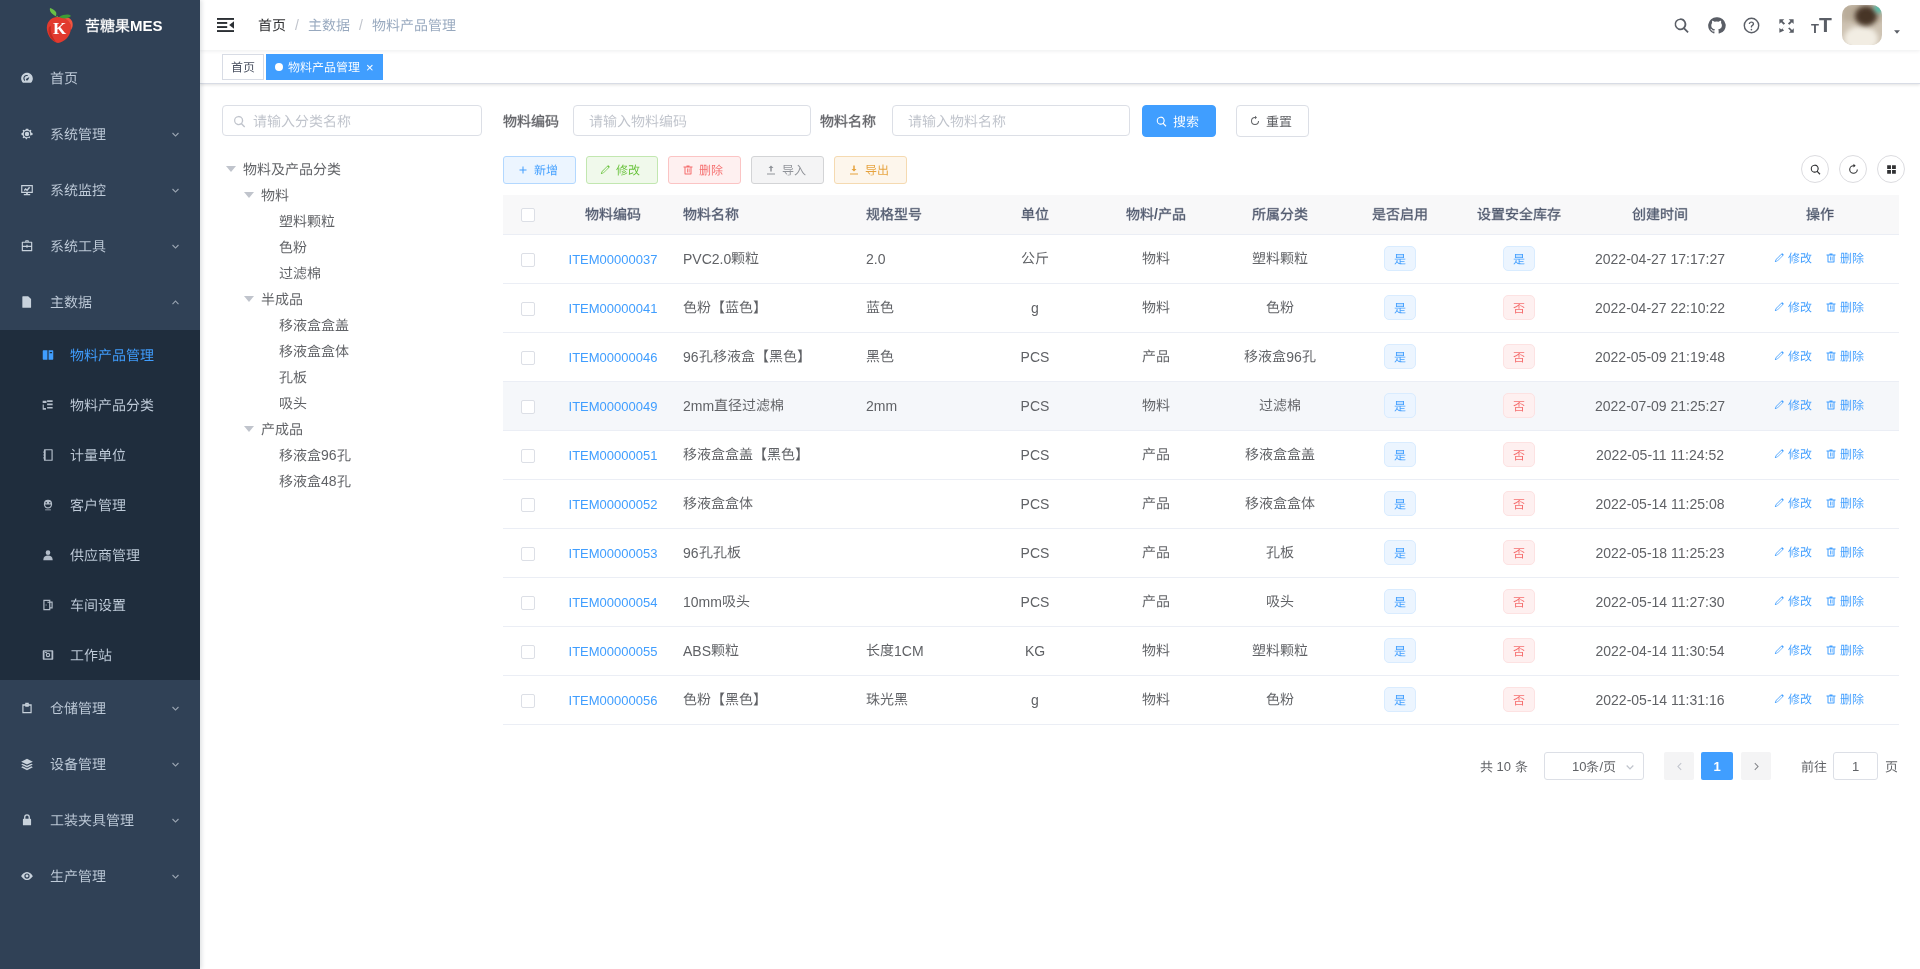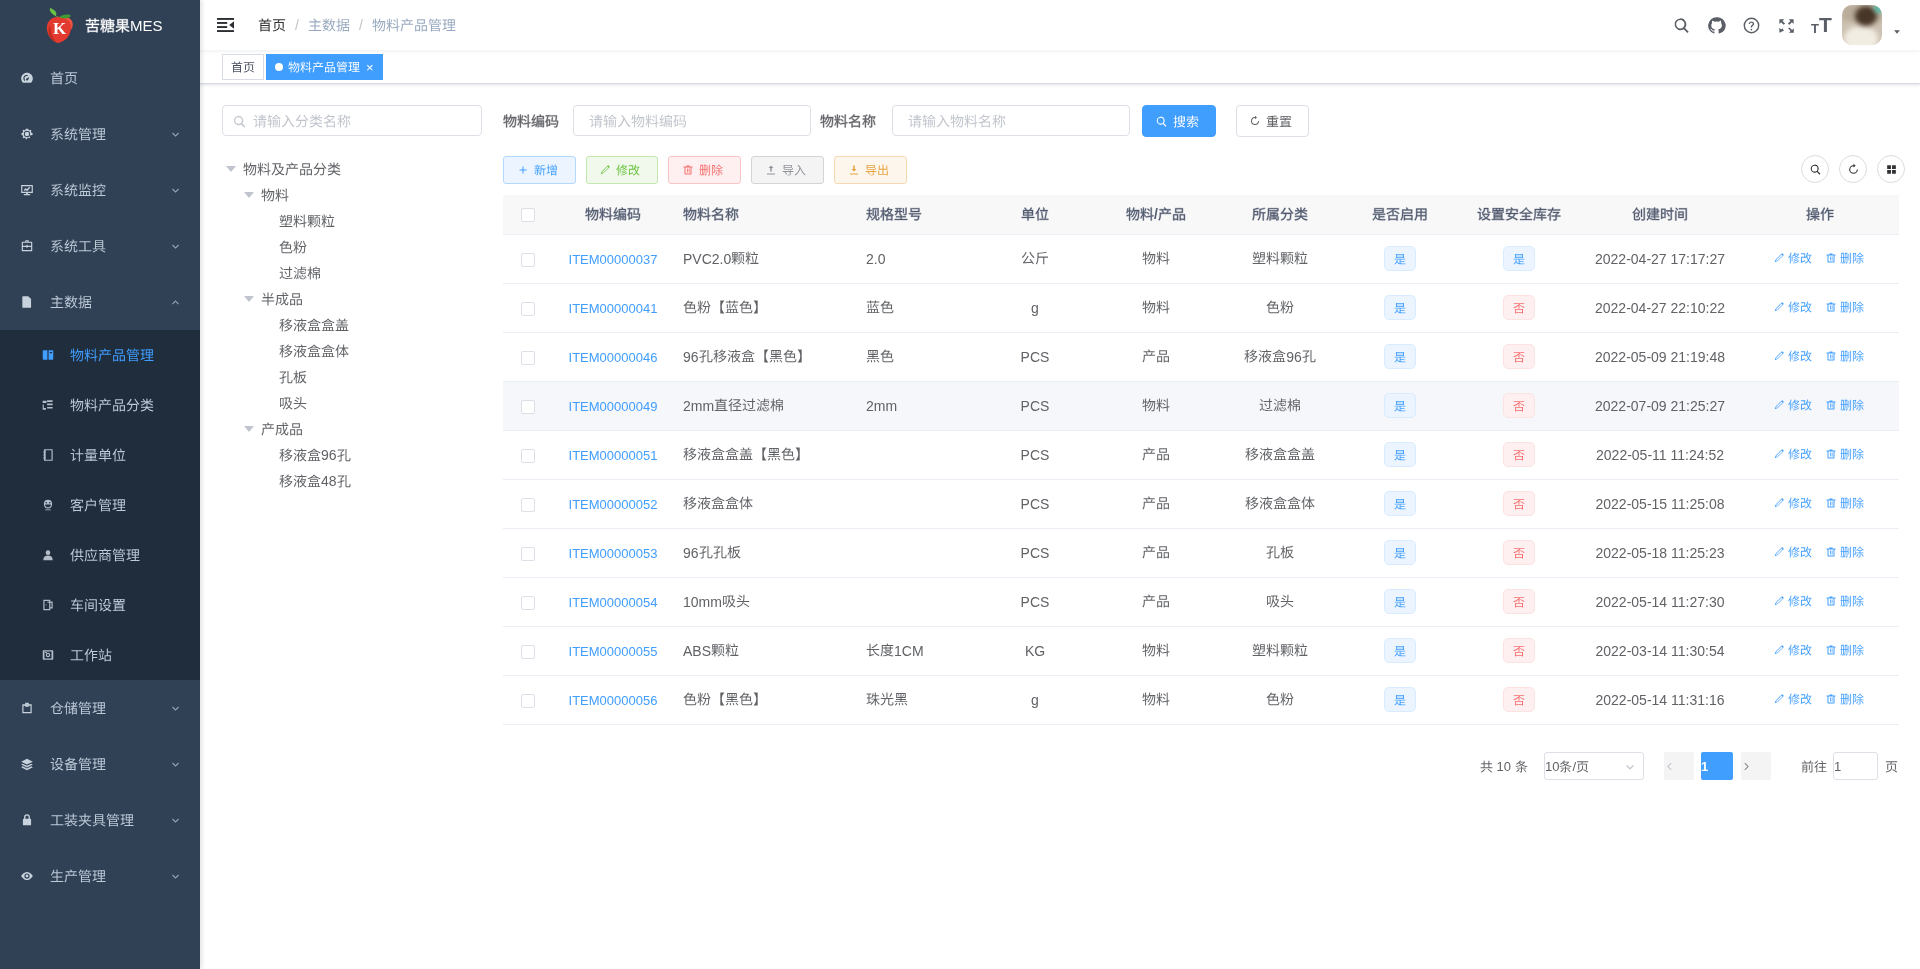--- a/index.html
+++ b/index.html
@@ -1,19 +1,19 @@
 <!DOCTYPE html>
 <html><head><meta charset="utf-8"><title>MES</title><style>
 *{margin:0;padding:0;box-sizing:border-box}
 html,body{width:1920px;height:969px;font-family:"Liberation Sans",sans-serif;background:#fff;overflow:hidden}
 .fb{stroke:currentColor;stroke-width:26}
 .abs{position:absolute}
 #sidebar{position:fixed;left:0;top:0;width:200px;height:969px;background:#304156;z-index:10;box-shadow:2px 0 4px rgba(0,21,41,.12)}
 #logo{height:50px;position:relative}
-#logo .ttl{position:absolute;left:85px;top:17px;color:#fff;font-weight:normal;font-size:14px;white-space:nowrap}
+#logo .ttl{position:absolute;left:85px;top:17px;color:#fff;font-weight:bold;font-size:14px;white-space:nowrap}
 .mi{position:relative;height:56px;display:flex;align-items:center;padding-left:20px;color:#bfcbd9;font-size:14px}
 .mi .ic{width:14px;height:14px;margin-right:16px;display:flex;align-items:center;justify-content:center}
 .smw{background:#1f2d3d}
 .smi{position:relative;height:50px;display:flex;align-items:center;padding-left:41px;color:#bfcbd9;font-size:14px}
 .smi .ic{width:14px;height:14px;margin-right:15px;display:flex;align-items:center;justify-content:center}
 .smi.on{color:#409eff}
 .chev{position:absolute;right:20px;top:50%;margin-top:-4px;width:9px;height:9px}
 #main{position:absolute;left:200px;top:0;width:1720px;height:969px}
 #navbar{position:relative;height:50px;background:#fff;box-shadow:0 1px 4px rgba(0,21,41,.08);z-index:5}
 #crumb{position:absolute;left:58px;top:0;height:50px;display:flex;align-items:center;font-size:14px;color:#97a8be}
@@ -41,21 +41,21 @@
 table.tb td{height:49px;border-bottom:1px solid #ebeef5;text-align:center;padding:0}
 table.tb td.l,table.tb th.l{text-align:left;padding-left:10px}
 .link{color:#409eff;font-size:13px}
 .cb{display:inline-block;width:14px;height:14px;border:1px solid #dcdfe6;border-radius:2px;background:#fff;vertical-align:middle}
 .tg{display:inline-flex;align-items:center;justify-content:center;width:32px;height:25px;border-radius:5px;font-size:12px}
 .tg.b{background:#ecf5ff;border:1px solid #d9ecff;color:#409eff}
 .tg.r{background:#fef0f0;border:1px solid #fde2e2;color:#f56c6c}
 .op{color:#409eff;font-size:12px;display:inline-flex;align-items:center}
 .op svg{margin-right:3px}
 #pager{position:absolute;left:303px;top:668px;width:1396px;height:28px;font-size:13px;color:#606266}
-.pgitem{position:absolute;height:28px;display:flex;align-items:center;justify-content:flex-start;white-space:pre}
+.pgitem{position:absolute;height:28px;display:flex;align-items:center;justify-content:center;white-space:pre}
 </style></head><body>
 <svg style="position:absolute;width:0;height:0" aria-hidden="true">
     <defs>
       <path id="g82e6" d="M177 285V-79H251V-32H759V-77H836V285H536V421H938V491H536V600H459V491H63V421H459V285ZM251 38V216H759V38ZM638 840V748H358V840H284V748H65V678H284V568H358V678H638V568H712V678H935V748H712V840Z"></path>
       <path id="g7cd6" d="M48 758C70 689 88 600 91 542L147 555C142 613 124 701 99 769ZM315 779C303 713 276 617 254 560L302 545C326 598 355 689 379 762ZM507 204V-79H573V-44H844V-78H912V204H731V281H909V404H963V468H909V589H731V654H663V589H517V534H663V463H474V409H663V337H513V281H663V204ZM731 409H844V337H731ZM731 463V534H844V463ZM573 18V142H844V18ZM605 825C624 798 644 765 658 736H404V449C404 302 394 104 296 -37C313 -45 341 -64 353 -76C456 73 471 293 471 449V670H948V736H742C727 768 701 811 675 844ZM44 496V426H161C130 317 78 196 28 129C39 111 56 79 64 59C104 114 143 203 174 295V-80H240V294C267 251 297 199 310 171L355 231C340 256 265 357 240 384V426H362V496H240V839H174V496Z"></path>
       <path id="g679c" d="M159 792V394H461V309H62V240H400C310 144 167 58 36 15C53 -1 76 -28 88 -47C220 3 364 98 461 208V-80H540V213C639 106 785 9 914 -42C925 -23 949 5 965 21C839 63 694 148 601 240H939V309H540V394H848V792ZM236 563H461V459H236ZM540 563H767V459H540ZM236 727H461V625H236ZM540 727H767V625H540Z"></path>
       <path id="g9996" d="M243 312H755V210H243ZM243 373V472H755V373ZM243 150H755V44H243ZM228 815C259 782 294 736 313 702H54V632H456C450 602 442 568 433 539H168V-80H243V-23H755V-80H833V539H512L546 632H949V702H696C725 737 757 779 785 820L702 842C681 800 643 742 611 702H345L389 725C370 758 331 808 294 844Z"></path>
       <path id="g9875" d="M464 462V281C464 174 421 55 50 -19C66 -35 87 -64 96 -80C485 4 541 143 541 280V462ZM545 110C661 56 812 -27 885 -83L932 -23C854 32 703 111 589 161ZM171 595V128H248V525H760V130H839V595H478C497 630 517 673 535 715H935V785H74V715H449C437 676 419 631 403 595Z"></path>
       <path id="g7cfb" d="M286 224C233 152 150 78 70 30C90 19 121 -6 136 -20C212 34 301 116 361 197ZM636 190C719 126 822 34 872 -22L936 23C882 80 779 168 695 229ZM664 444C690 420 718 392 745 363L305 334C455 408 608 500 756 612L698 660C648 619 593 580 540 543L295 531C367 582 440 646 507 716C637 729 760 747 855 770L803 833C641 792 350 765 107 753C115 736 124 706 126 688C214 692 308 698 401 706C336 638 262 578 236 561C206 539 182 524 162 521C170 502 181 469 183 454C204 462 235 466 438 478C353 425 280 385 245 369C183 338 138 319 106 315C115 295 126 260 129 245C157 256 196 261 471 282V20C471 9 468 5 451 4C435 3 380 3 320 6C332 -15 345 -47 349 -69C422 -69 472 -68 505 -56C539 -44 547 -23 547 19V288L796 306C825 273 849 242 866 216L926 252C885 313 799 405 722 474Z"></path>
       <path id="g7edf" d="M698 352V36C698 -38 715 -60 785 -60C799 -60 859 -60 873 -60C935 -60 953 -22 958 114C939 119 909 131 894 145C891 24 887 6 865 6C853 6 806 6 797 6C775 6 772 9 772 36V352ZM510 350C504 152 481 45 317 -16C334 -30 355 -58 364 -77C545 -3 576 126 584 350ZM42 53 59 -21C149 8 267 45 379 82L367 147C246 111 123 74 42 53ZM595 824C614 783 639 729 649 695H407V627H587C542 565 473 473 450 451C431 433 406 426 387 421C395 405 409 367 412 348C440 360 482 365 845 399C861 372 876 346 886 326L949 361C919 419 854 513 800 583L741 553C763 524 786 491 807 458L532 435C577 490 634 568 676 627H948V695H660L724 715C712 747 687 802 664 842ZM60 423C75 430 98 435 218 452C175 389 136 340 118 321C86 284 63 259 41 255C50 235 62 198 66 182C87 195 121 206 369 260C367 276 366 305 368 326L179 289C255 377 330 484 393 592L326 632C307 595 286 557 263 522L140 509C202 595 264 704 310 809L234 844C190 723 116 594 92 561C70 527 51 504 33 500C43 479 55 439 60 423Z"></path>
@@ -1348,21 +1348,21 @@
                   </g>
                 </svg>
               </span></td>
             <td><span class="tg r">
                 <svg width="12.0" height="12" viewBox="0 0 1000 1000" style="vertical-align:-1.44px">
                   <g transform="translate(0,880) scale(1,-1)" fill="currentColor">
                     <use href="#g5426" x="0"></use>
                   </g>
                 </svg>
               </span></td>
-            <td>2022-05-15 11:25:08</td>
+            <td>2022-05-14 11:25:08</td>
             <td><span class="op">
                 <svg width="12" height="12" viewBox="0 0 24 24" fill="#409eff" style="">
                   <path d="M17.6 2.9c.4-.4 1-.4 1.4 0l2.1 2.1c.4.4.4 1 0 1.4L9.4 18.1l-4.8 1.9c-.5.2-1-.3-.8-.8l1.9-4.8L17.6 2.9zM7 15l-1 2.9 3-1L19 7l-2-2L7 15z"></path>
                 </svg>
                 <svg width="24.0" height="12" viewBox="0 0 2000 1000" style="vertical-align:-1.44px">
                   <g transform="translate(0,880) scale(1,-1)" fill="currentColor">
                     <use href="#g4fee" x="0"></use>
                     <use href="#g6539" x="1000"></use>
                   </g>
                 </svg>
@@ -1536,21 +1536,21 @@
                   </g>
                 </svg>
               </span></td>
             <td><span class="tg r">
                 <svg width="12.0" height="12" viewBox="0 0 1000 1000" style="vertical-align:-1.44px">
                   <g transform="translate(0,880) scale(1,-1)" fill="currentColor">
                     <use href="#g5426" x="0"></use>
                   </g>
                 </svg>
               </span></td>
-            <td>2022-03-14 11:30:54</td>
+            <td>2022-04-14 11:30:54</td>
             <td><span class="op">
                 <svg width="12" height="12" viewBox="0 0 24 24" fill="#409eff" style="">
                   <path d="M17.6 2.9c.4-.4 1-.4 1.4 0l2.1 2.1c.4.4.4 1 0 1.4L9.4 18.1l-4.8 1.9c-.5.2-1-.3-.8-.8l1.9-4.8L17.6 2.9zM7 15l-1 2.9 3-1L19 7l-2-2L7 15z"></path>
                 </svg>
                 <svg width="24.0" height="12" viewBox="0 0 2000 1000" style="vertical-align:-1.44px">
                   <g transform="translate(0,880) scale(1,-1)" fill="currentColor">
                     <use href="#g4fee" x="0"></use>
                     <use href="#g6539" x="1000"></use>
                   </g>
                 </svg>

